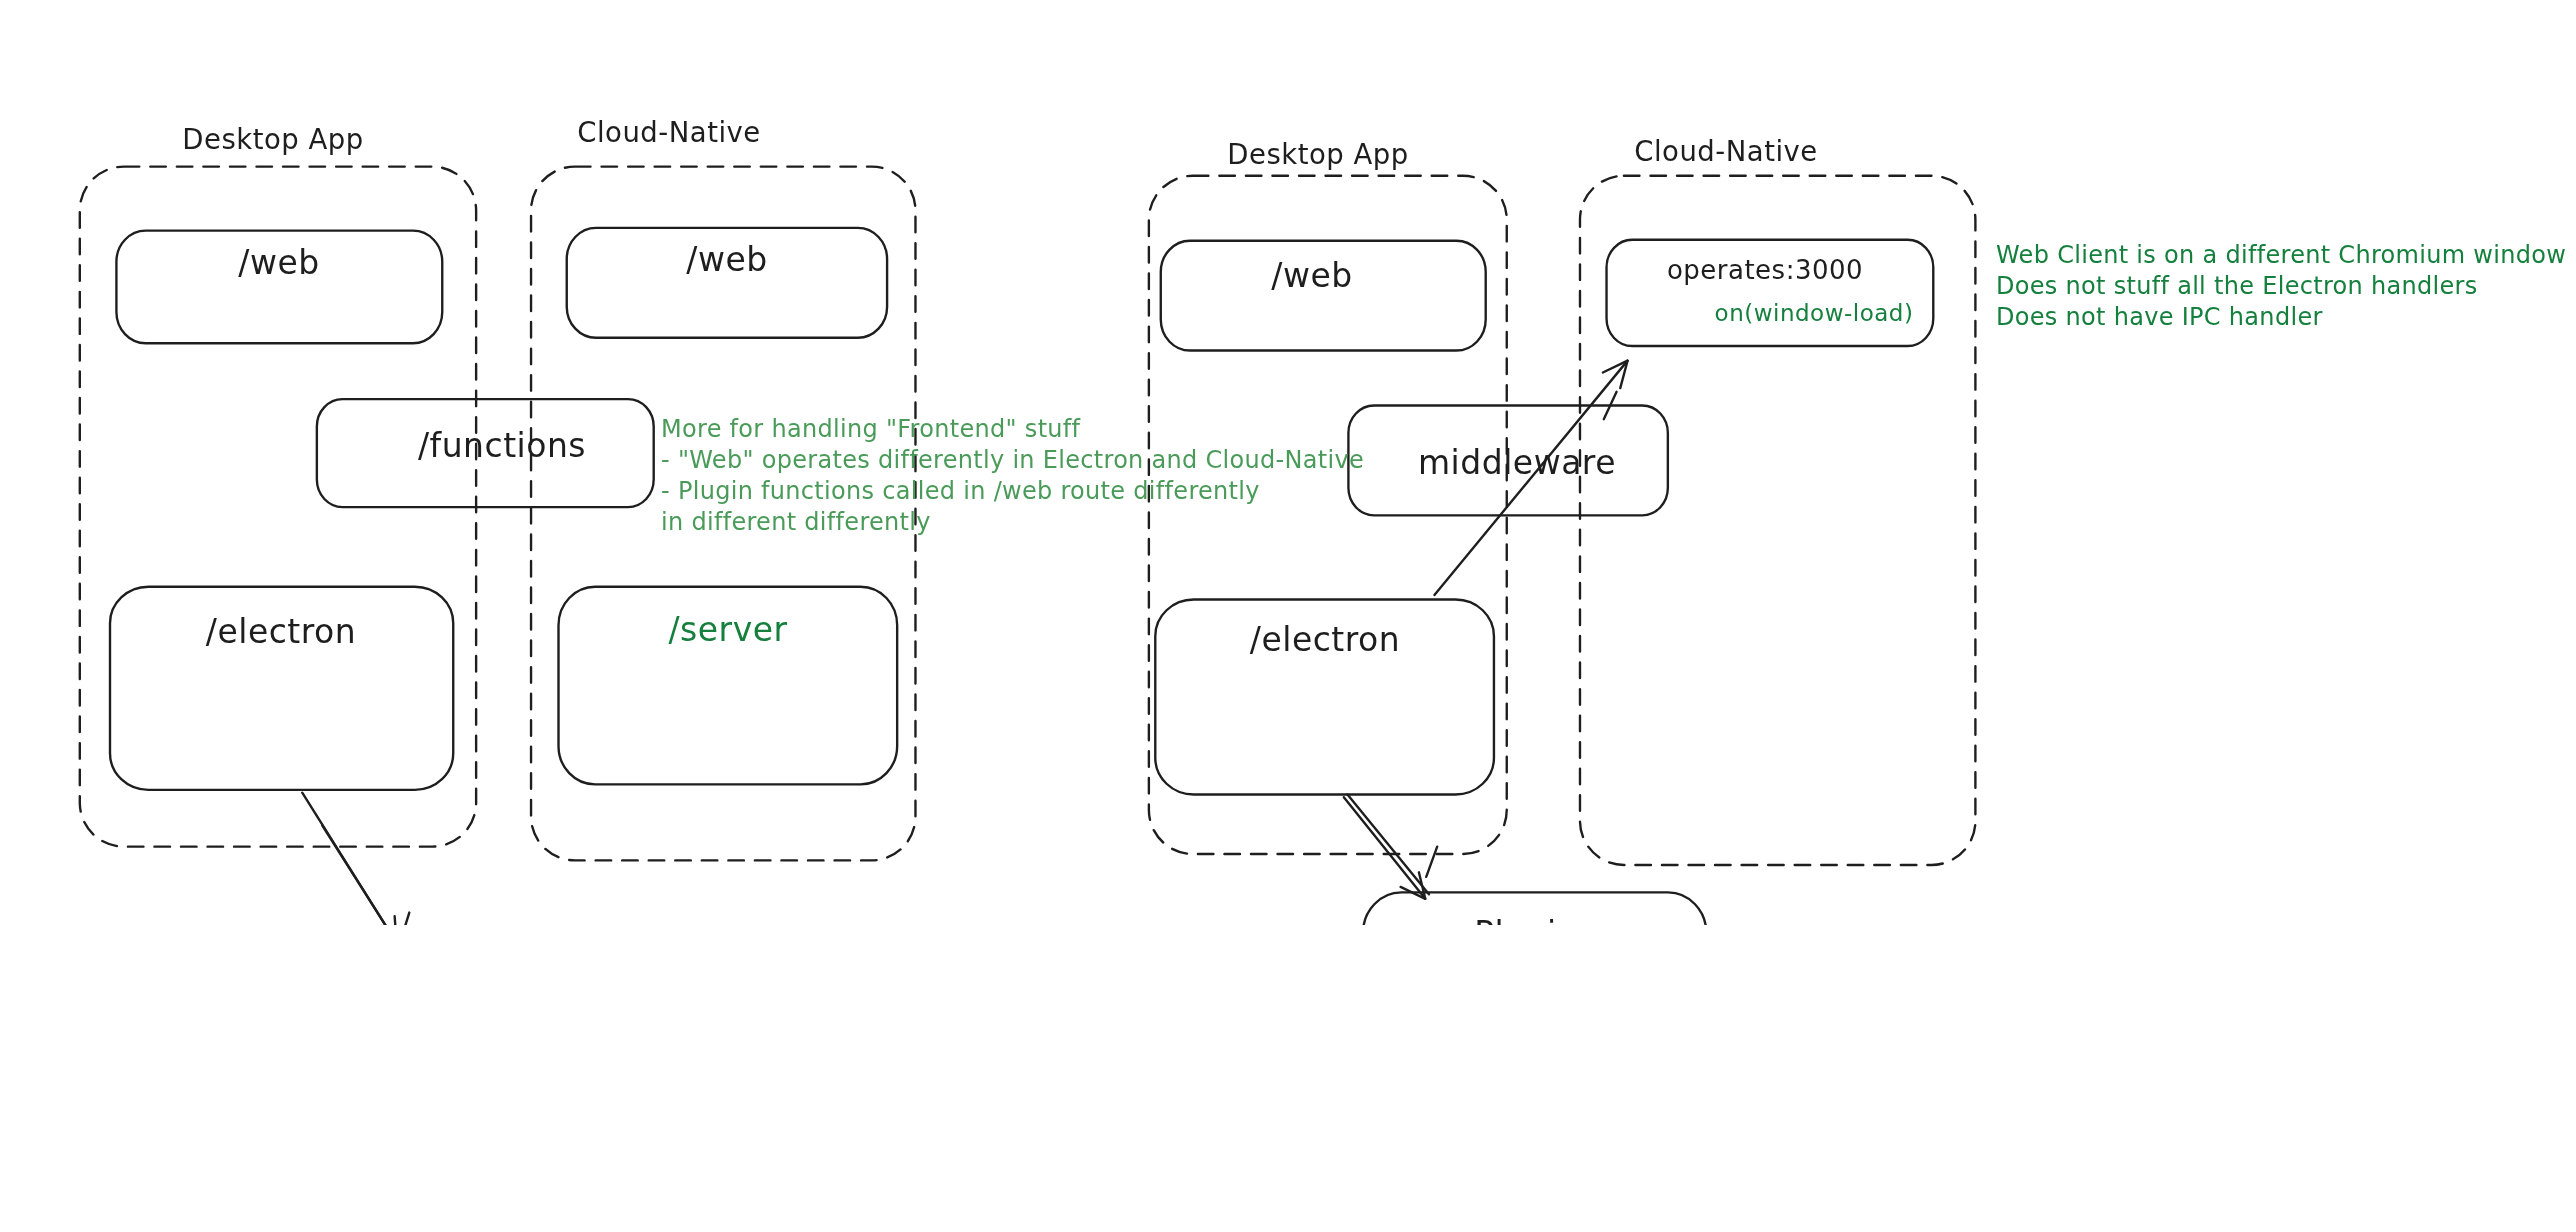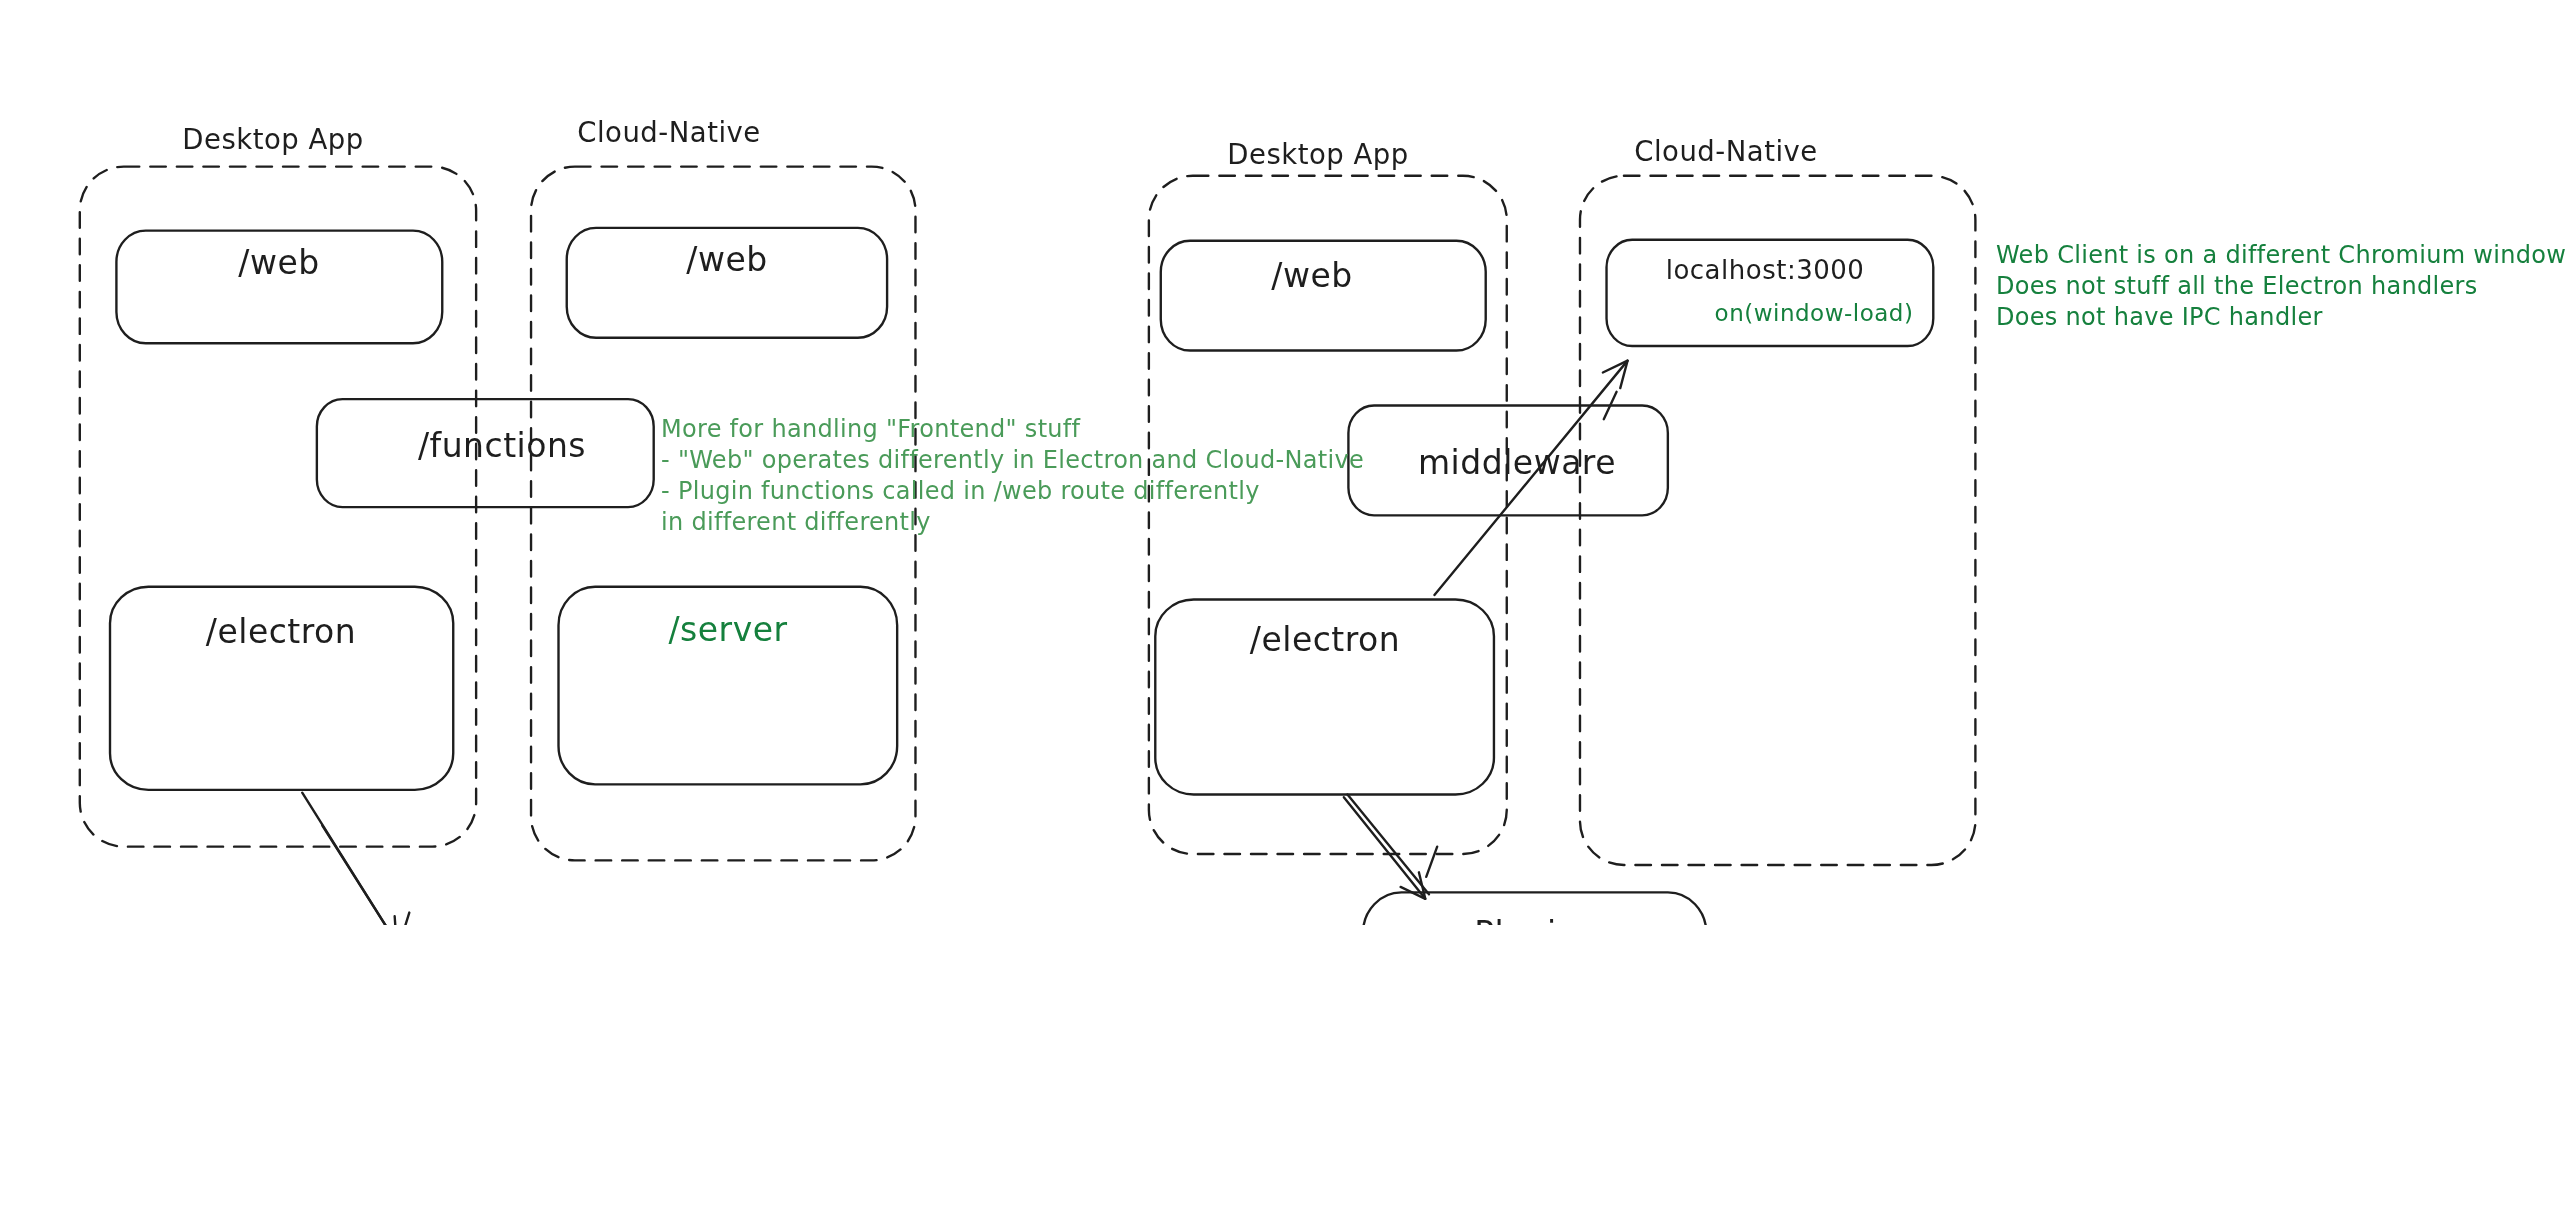--- a/index.html
+++ b/index.html
@@ -115,21 +115,21 @@
     <div>More for handling "Frontend" stuff</div>
     <div>- "Web" operates differently in Electron and Cloud-Native</div>
     <div>- Plugin functions called in /web route differently</div>
     <div>in different differently</div>
   </div>
 
   <div class="lbl title" style="left:1318px; top:139px;">Desktop App</div>
   <div class="lbl title" style="left:1726px; top:136px;">Cloud-Native</div>
 
   <div class="lbl" style="left:1312px; top:258px;">/web</div>
-  <div class="lbl" style="left:1765px; top:256px; font-size:26px;">localhost:3000</div>
+  <div class="lbl" style="left:1765px; top:256px; font-size:26px;">operates:3000</div>
   <div class="lbl small red" style="left:1814px; top:301px;">on(window-load)</div>
   <div class="lbl" style="left:1517px; top:445px;">middleware</div>
   <div class="lbl" style="left:1325px; top:622px;">/electron</div>
   <div class="lbl" style="left:1535px; top:916px;">Plugins</div>
 
   <div class="note red" style="left:1996px; top:240px;">
     <div>Web Client is on a different Chromium window</div>
     <div>Does not stuff all the Electron handlers</div>
     <div>Does not have IPC handler</div>
   </div>

